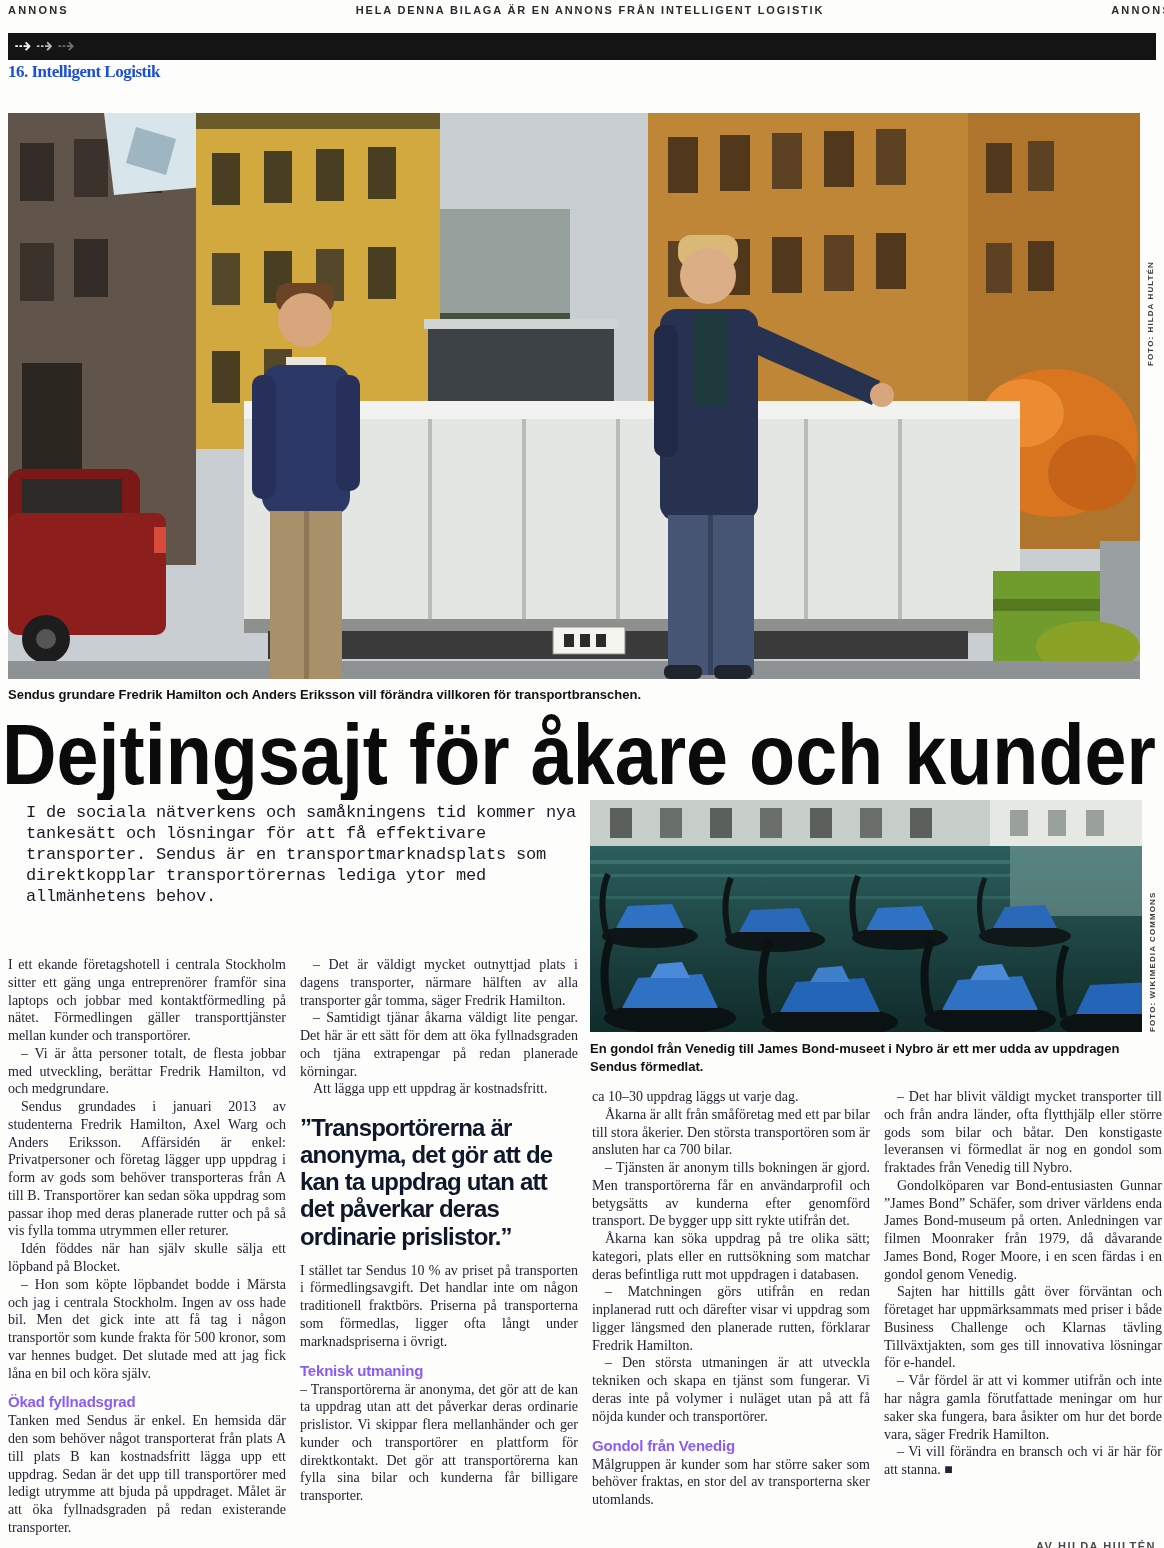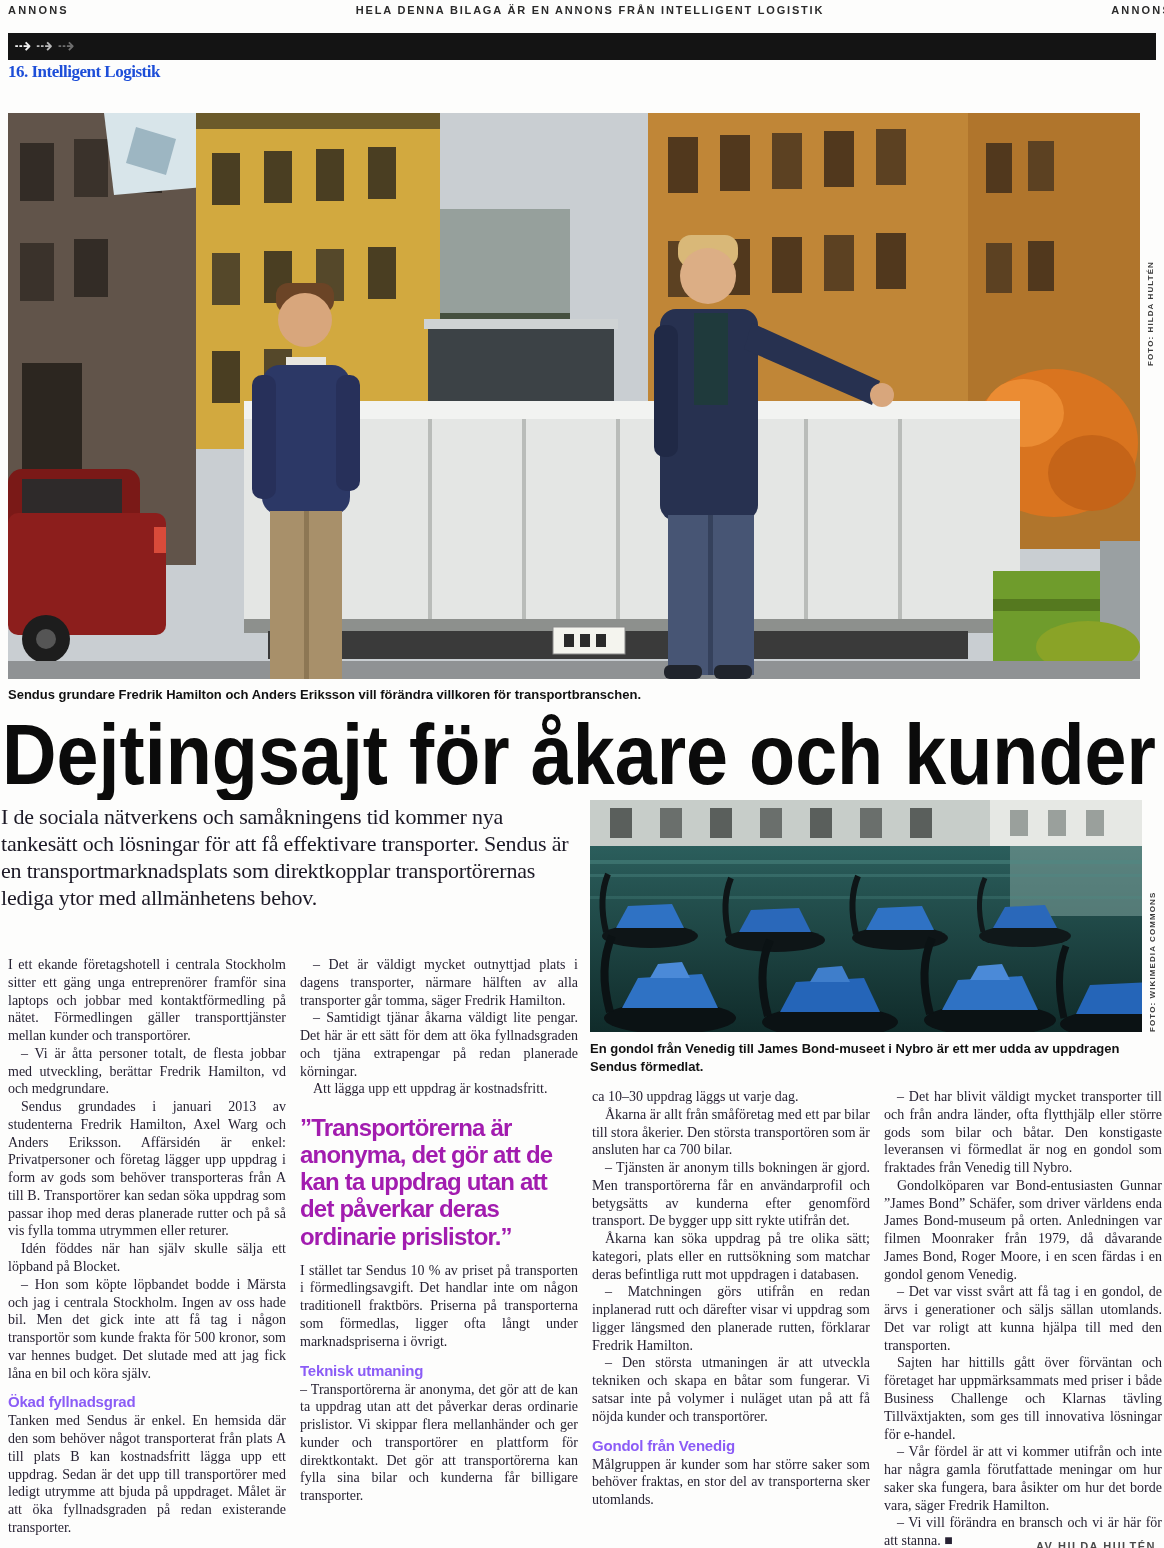--- a/index.html
+++ b/index.html
@@ -31,38 +31,38 @@
   .vc-gond{top:802px;left:1148px;height:230px;}
 
   .photocap{position:absolute;font-size:13px;font-weight:bold;color:#111;line-height:1.35;}
   .cap-main{top:686px;left:8px;width:1130px;}
   .cap-gond{top:1040px;left:590px;width:552px;}
 
   
   .headline{position:absolute;top:708px;left:0px;width:928px;height:92px;}
 
   
-  .lead{position:absolute;top:803px;left:1px;width:568px;
-        font-family:Liberation Serif, serif;font-size:22px;line-height:1.23;
+  .lead{position:absolute;top:803px;left:26px;width:568px;
+        font-family:Liberation Mono, monospace;font-size:17px;line-height:1.23;
         color:#1c1926;letter-spacing:-0.2px;}
 
   
   .col{position:absolute;width:278px;overflow:hidden;}
   .col1{left:8px;  top:956px; height:592px;}
   .col2{left:300px;top:956px; height:592px;}
   .col3{left:592px;top:1088px;height:460px;}
   .col4{left:884px;top:1088px;height:460px;}
 
   .bp{margin:0;font-family:"Liberation Serif",serif;font-size:14px;line-height:1.27;
       color:#272233;text-align:justify;}
   .bp.ind{text-indent:13px;}
   .subhead{margin:11px 0 2px 0;font-size:15px;font-weight:bold;color:#8b5cf6;
            font-family:"Liberation Sans",sans-serif;letter-spacing:-0.2px;}
   .pullquote{margin:16px 0 12px 0;font-size:24px;font-weight:bold;line-height:1.13;
-             color:#a21caf;letter-spacing:-0.8px;text-align:left;
+             color:#0f172a;letter-spacing:-0.8px;text-align:left;
              font-family:"Liberation Sans",sans-serif;}
 
   .byline{position:absolute;top:1540px;left:884px;width:272px;text-align:right;
           font-size:11px;font-weight:bold;letter-spacing:1.5px;color:#4a4a4a;}
 </style>
 </head>
 <body>
 
 <div class="page">
 
@@ -320,29 +320,28 @@
     <h3 class="subhead">Teknisk utmaning</h3>
     <p class="bp">– Transportörerna är anonyma, det gör att de kan ta uppdrag utan att det påverkar deras ordinarie prislistor. Vi skippar flera mellanhänder och ger kunder och transportörer en plattform för direktkontakt. Det gör att transportörerna kan fylla sina bilar och kunderna får billigare transporter.</p>
   </div>
 
   <div class="col col3">
     <p class="bp">ca 10–30 uppdrag läggs ut varje dag.</p>
     <p class="bp ind">Åkarna är allt från småföretag med ett par bilar till stora åkerier. Den största transportören som är ansluten har ca 700 bilar.</p>
     <p class="bp ind">– Tjänsten är anonym tills bokningen är gjord. Men transportörerna får en användarprofil och betygsätts av kunderna efter genomförd transport. De bygger upp sitt rykte utifrån det.</p>
     <p class="bp ind">Åkarna kan söka uppdrag på tre olika sätt; kategori, plats eller en ruttsökning som matchar deras befintliga rutt mot uppdragen i databasen.</p>
     <p class="bp ind">– Matchningen görs utifrån en redan inplanerad rutt och därefter visar vi uppdrag som ligger längsmed den planerade rutten, förklarar Fredrik Hamilton.</p>
-    <p class="bp ind">– Den största utmaningen är att utveckla tekniken och skapa en båtar som fungerar. Vi satsar inte på volymer i nuläget utan på att få nöjda kunder och transportörer.</p>
+    <p class="bp ind">– Den största utmaningen är att utveckla tekniken och skapa en tjänst som fungerar. Vi deras inte på volymer i nuläget utan på att få nöjda kunder och transportörer.</p>
     <h3 class="subhead">Gondol från Venedig</h3>
     <p class="bp">Målgruppen är kunder som har större saker som behöver fraktas, en stor del av transporterna sker utomlands.</p>
   </div>
 
   <div class="col col4">
     <p class="bp ind">– Det har blivit väldigt mycket transporter till och från andra länder, ofta flytthjälp eller större gods som bilar och båtar. Den konstigaste leveransen vi förmedlat är nog en gondol som fraktades från Venedig till Nybro.</p>
     <p class="bp ind">Gondolköparen var Bond-entusiasten Gunnar ”James Bond” Schäfer, som driver världens enda James Bond-museum på orten. Anledningen var filmen Moonraker från 1979, då dåvarande James Bond, Roger Moore, i en scen färdas i en gondol genom Venedig.</p>
-    <p class="bp ind">– Det var visst svårt att få tag i en gondol, de ärvs i generationer och säljs sällan utomlands. Det var roligt att kunna hjälpa till med den transporten.</p>
     <p class="bp ind">Sajten har hittills gått över förväntan och företaget har uppmärksammats med priser i både Business Challenge och Klarnas tävling Tillväxtjakten, som ges till innovativa lösningar för e-handel.</p>
     <p class="bp ind">– Vår fördel är att vi kommer utifrån och inte har några gamla förutfattade meningar om hur saker ska fungera, bara åsikter om hur det borde vara, säger Fredrik Hamilton.</p>
     <p class="bp ind">– Vi vill förändra en bransch och vi är här för att stanna. ■</p>
   </div>
 
   <div class="byline">AV HILDA HULTÉN</div>
 
 </div>
 
 </body></html>

